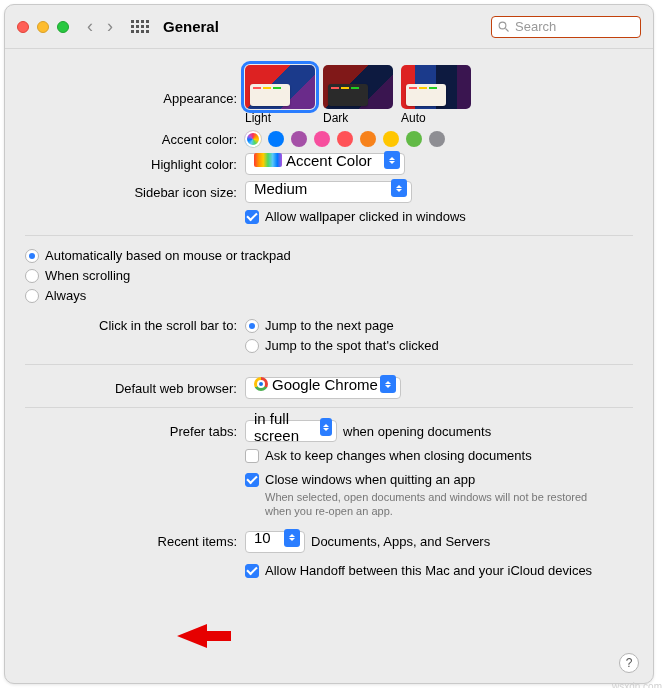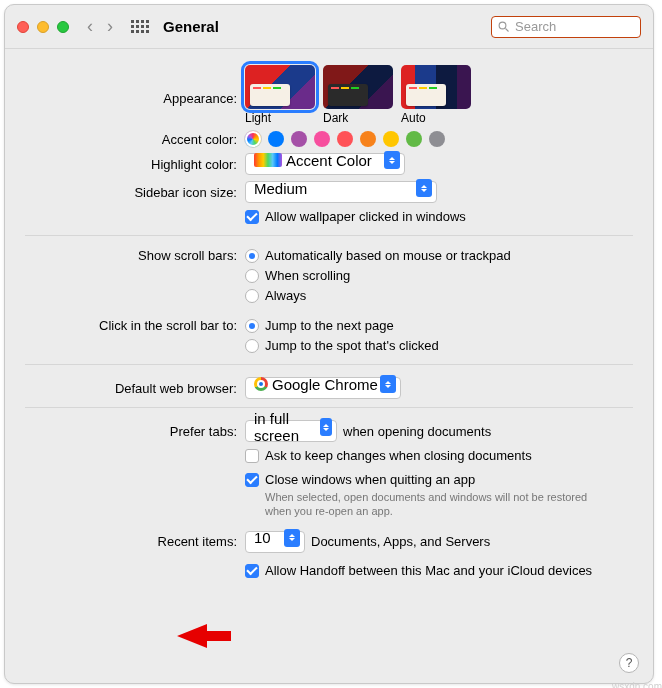--- a/index.html
+++ b/index.html
@@ -145,41 +145,40 @@
           <span class="hlswatch"></span>
           <span>Accent Color</span>
           <span class="arrows"></span>
         </div>
       </div>
     </div>
 
     <div class="row">
       <div class="label">Sidebar icon size:</div>
       <div class="ctrl">
-        <div class="selectbox" style="width:192px">
+        <div class="selectbox" style="width:167px">
           <span>Medium</span>
           <span class="arrows"></span>
         </div>
       </div>
     </div>
 
     <div class="row">
       <div class="label"></div>
       <div class="ctrl">
         <div class="checkboxrow">
           <div class="cb checked"></div>
           <span>Allow wallpaper clicked in windows</span>
         </div>
       </div>
     </div>
 
     <hr class="sep">
 
     <div class="row" style="align-items:flex-start">
-      <div class="label">Show scroll bars:</div>
       <div class="ctrl">
           <div class="ctrl-stack" id="scrollbars-radios">
             <div class="checkboxrow">
               <div class="radio checked"></div>
               <span>Automatically based on mouse or trackpad</span>
             </div>
             <div class="checkboxrow">
               <div class="radio"></div>
               <span>When scrolling</span>
             </div>

